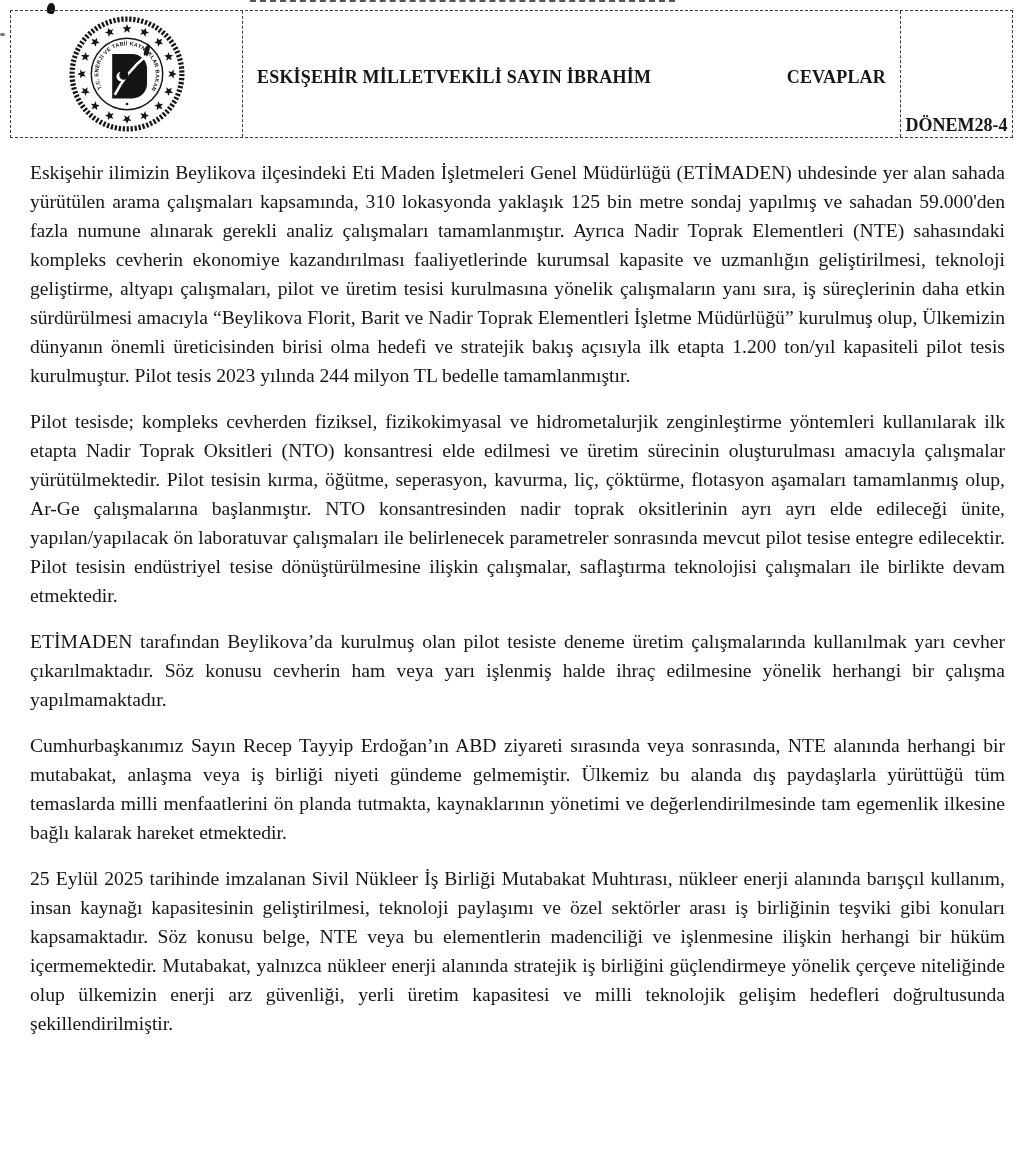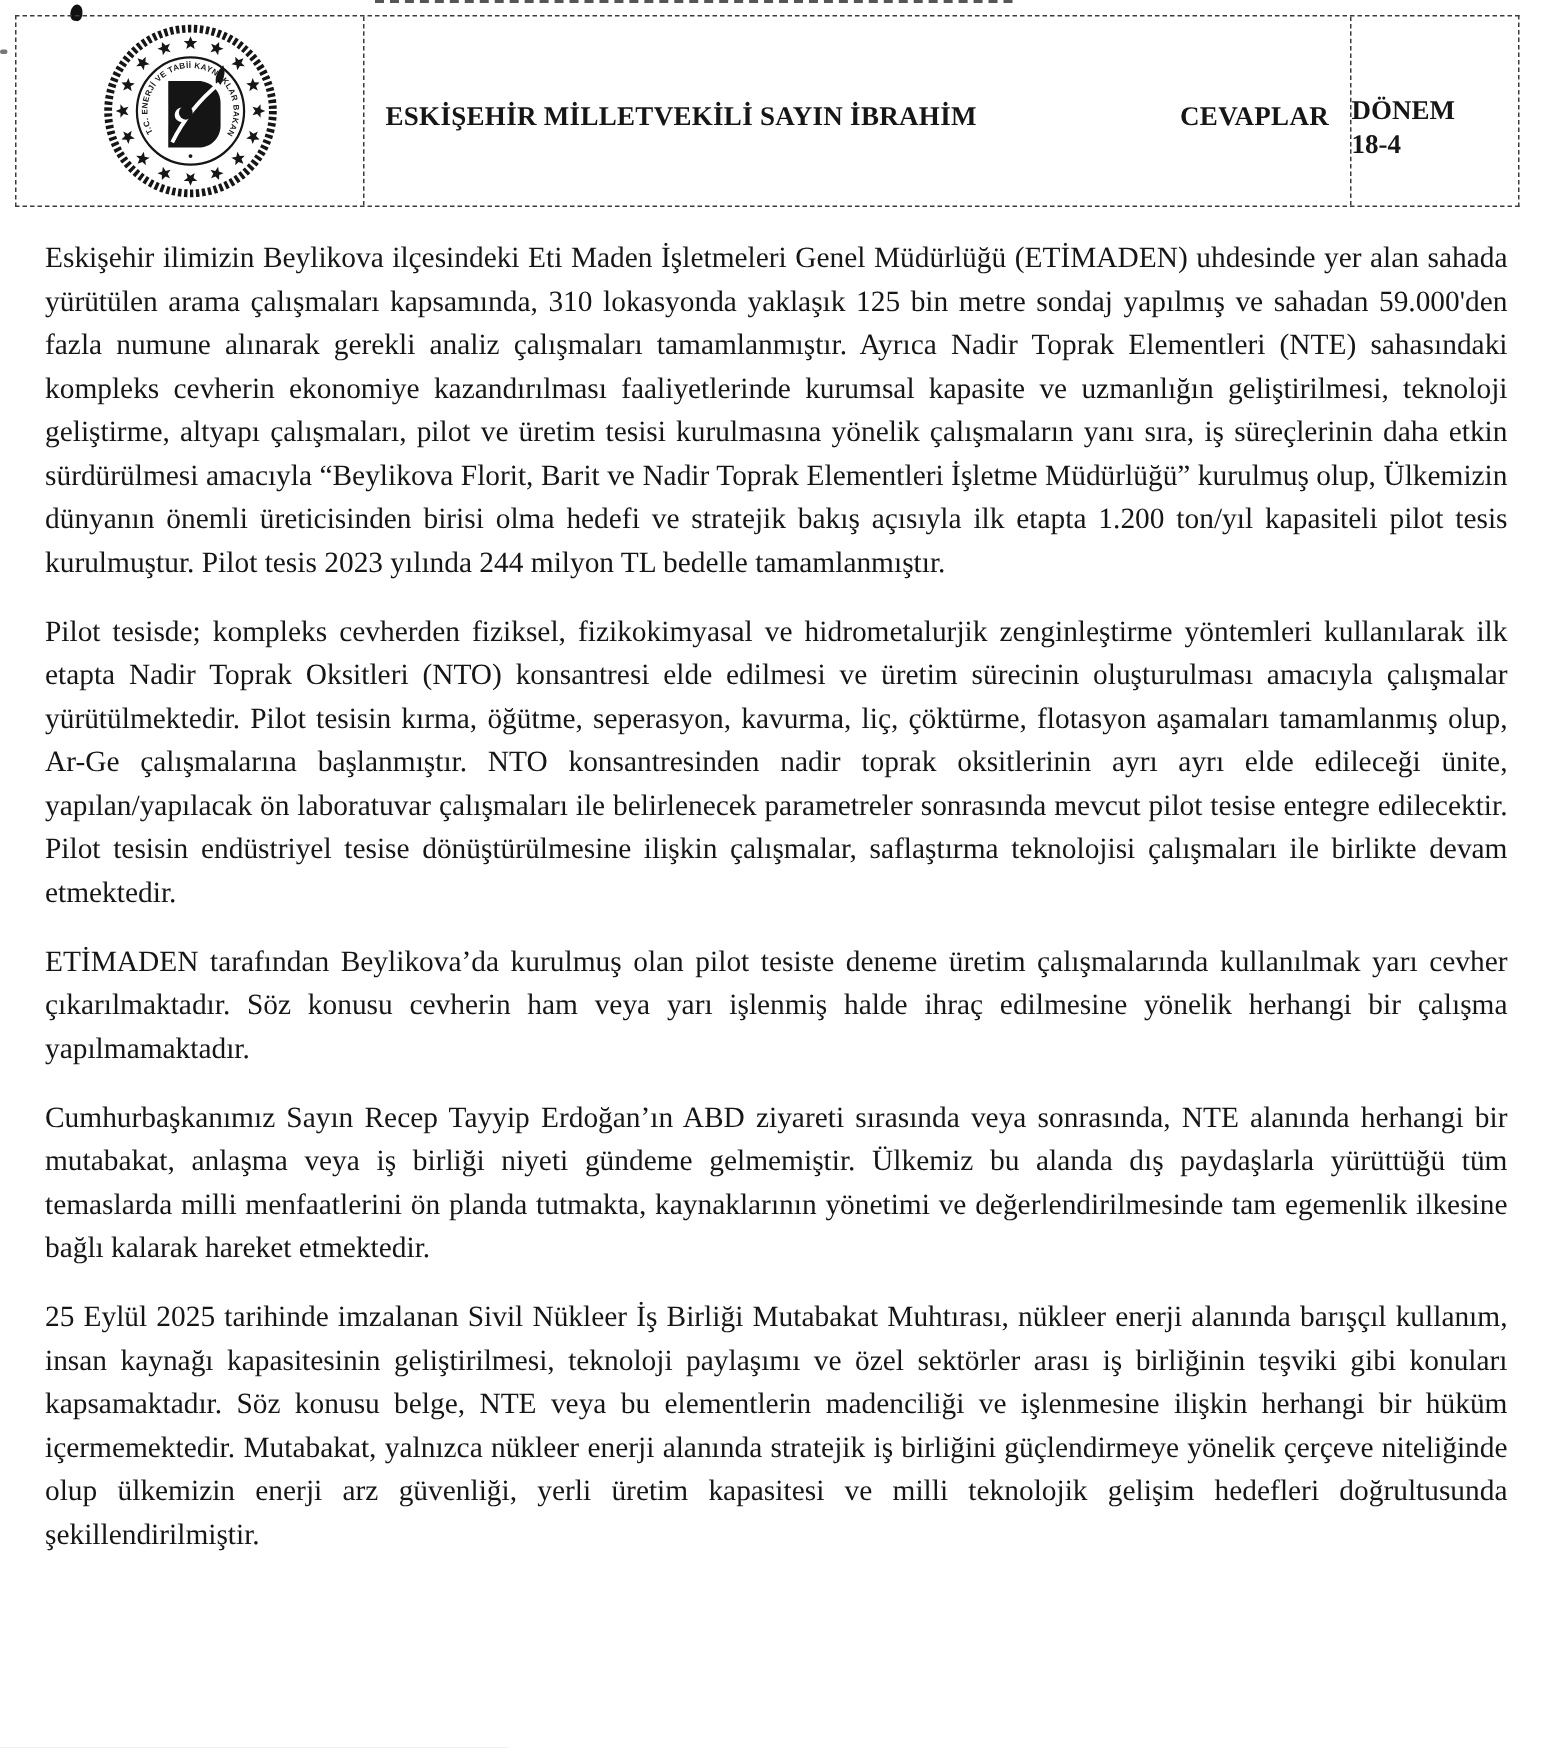--- a/index.html
+++ b/index.html
@@ -47,21 +47,21 @@
     display: flex; align-items: center; justify-content: space-between;
     padding: 6px 14px 0 14px;
     text-align: center;
   }
   .title-line {
     font-weight: bold; font-size: 18px; line-height: 26px;
     letter-spacing: 0.2px; white-space: nowrap;
   }
   .num-cell {
     border-left: 1.7px dashed #3c3c3c;
-    display: flex; flex-direction: column; align-items: flex-start; justify-content: center;
+    display: flex; align-items: flex-end; justify-content: center;
     padding-top: 22px; text-align: center;
   }
   .donem-cell { width: 112px; }
   .esas-cell  { width: 124px; }
   .num-label { font-weight: bold; font-size: 18px; line-height: 23px; white-space: nowrap; }
   .num-value { font-weight: bold; font-size: 18px; line-height: 23px; white-space: nowrap; }
 
   
   .doc-body {
     position: absolute; left: 30px; top: 158px; width: 975px;
@@ -123,21 +123,21 @@
       </svg>
     </div>
 
     <div class="cell title-cell">
       <span class="title-line">ESKİŞEHİR MİLLETVEKİLİ SAYIN İBRAHİM</span>
       <span class="title-line">CEVAPLAR</span>
     </div>
 
     <div class="cell num-cell donem-cell">
       <span class="num-label">DÖNEM</span>
-      <span class="num-value">18-4</span>
+      <span class="num-value">28-4</span>
     </div>
 
 
   </div>
 
   <div class="doc-body">
     <p>Eskişehir ilimizin Beylikova ilçesindeki Eti Maden İşletmeleri Genel Müdürlüğü (ETİMADEN) uhdesinde yer alan sahada yürütülen arama çalışmaları kapsamında, 310 lokasyonda yaklaşık 125 bin metre sondaj yapılmış ve sahadan 59.000'den fazla numune alınarak gerekli analiz çalışmaları tamamlanmıştır. Ayrıca Nadir Toprak Elementleri (NTE) sahasındaki kompleks cevherin ekonomiye kazandırılması faaliyetlerinde kurumsal kapasite ve uzmanlığın geliştirilmesi, teknoloji geliştirme, altyapı çalışmaları, pilot ve üretim tesisi kurulmasına yönelik çalışmaların yanı sıra, iş süreçlerinin daha etkin sürdürülmesi amacıyla “Beylikova Florit, Barit ve Nadir Toprak Elementleri İşletme Müdürlüğü” kurulmuş olup, Ülkemizin dünyanın önemli üreticisinden birisi olma hedefi ve stratejik bakış açısıyla ilk etapta 1.200 ton/yıl kapasiteli pilot tesis kurulmuştur. Pilot tesis 2023 yılında 244 milyon TL bedelle tamamlanmıştır.</p>
     <p>Pilot tesisde; kompleks cevherden fiziksel, fizikokimyasal ve hidrometalurjik zenginleştirme yöntemleri kullanılarak ilk etapta Nadir Toprak Oksitleri (NTO) konsantresi elde edilmesi ve üretim sürecinin oluşturulması amacıyla çalışmalar yürütülmektedir. Pilot tesisin kırma, öğütme, seperasyon, kavurma, liç, çöktürme, flotasyon aşamaları tamamlanmış olup, Ar-Ge çalışmalarına başlanmıştır. NTO konsantresinden nadir toprak oksitlerinin ayrı ayrı elde edileceği ünite, yapılan/yapılacak ön laboratuvar çalışmaları ile belirlenecek parametreler sonrasında mevcut pilot tesise entegre edilecektir. Pilot tesisin endüstriyel tesise dönüştürülmesine ilişkin çalışmalar, saflaştırma teknolojisi çalışmaları ile birlikte devam etmektedir.</p>
     <p>ETİMADEN tarafından Beylikova’da kurulmuş olan pilot tesiste deneme üretim çalışmalarında kullanılmak yarı cevher çıkarılmaktadır. Söz konusu cevherin ham veya yarı işlenmiş halde ihraç edilmesine yönelik herhangi bir çalışma yapılmamaktadır.</p>
     <p>Cumhurbaşkanımız Sayın Recep Tayyip Erdoğan’ın ABD ziyareti sırasında veya sonrasında, NTE alanında herhangi bir mutabakat, anlaşma veya iş birliği niyeti gündeme gelmemiştir. Ülkemiz bu alanda dış paydaşlarla yürüttüğü tüm temaslarda milli menfaatlerini ön planda tutmakta, kaynaklarının yönetimi ve değerlendirilmesinde tam egemenlik ilkesine bağlı kalarak hareket etmektedir.</p>

